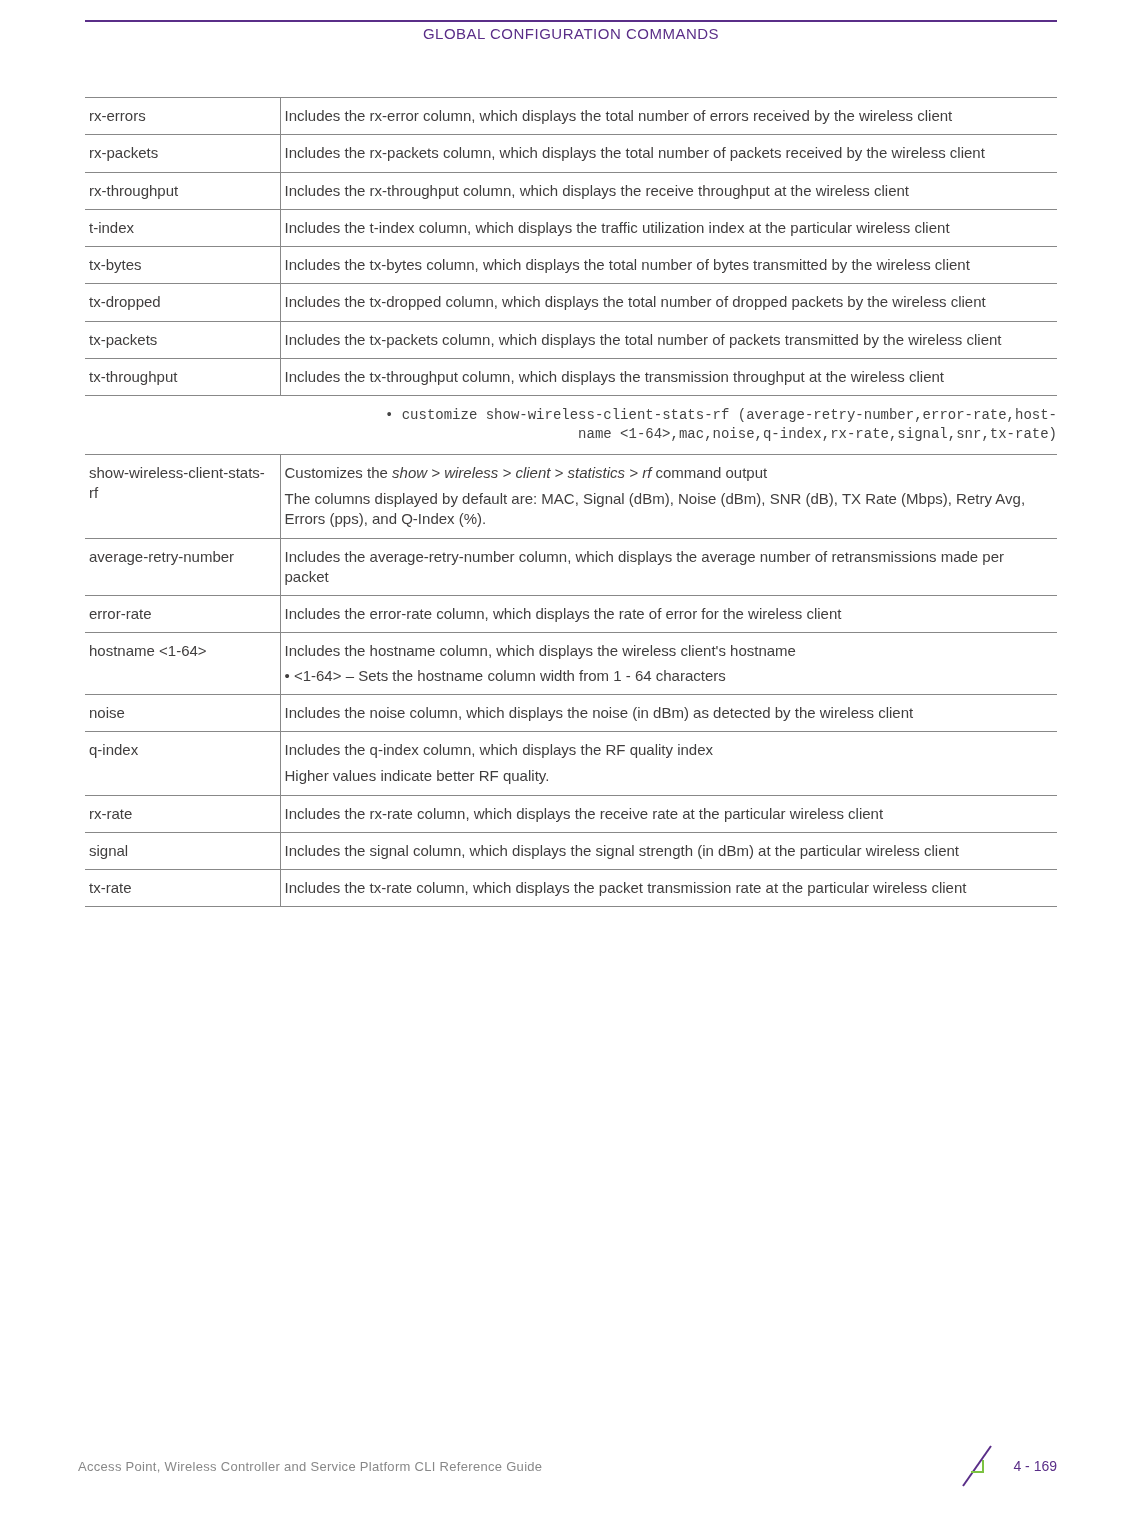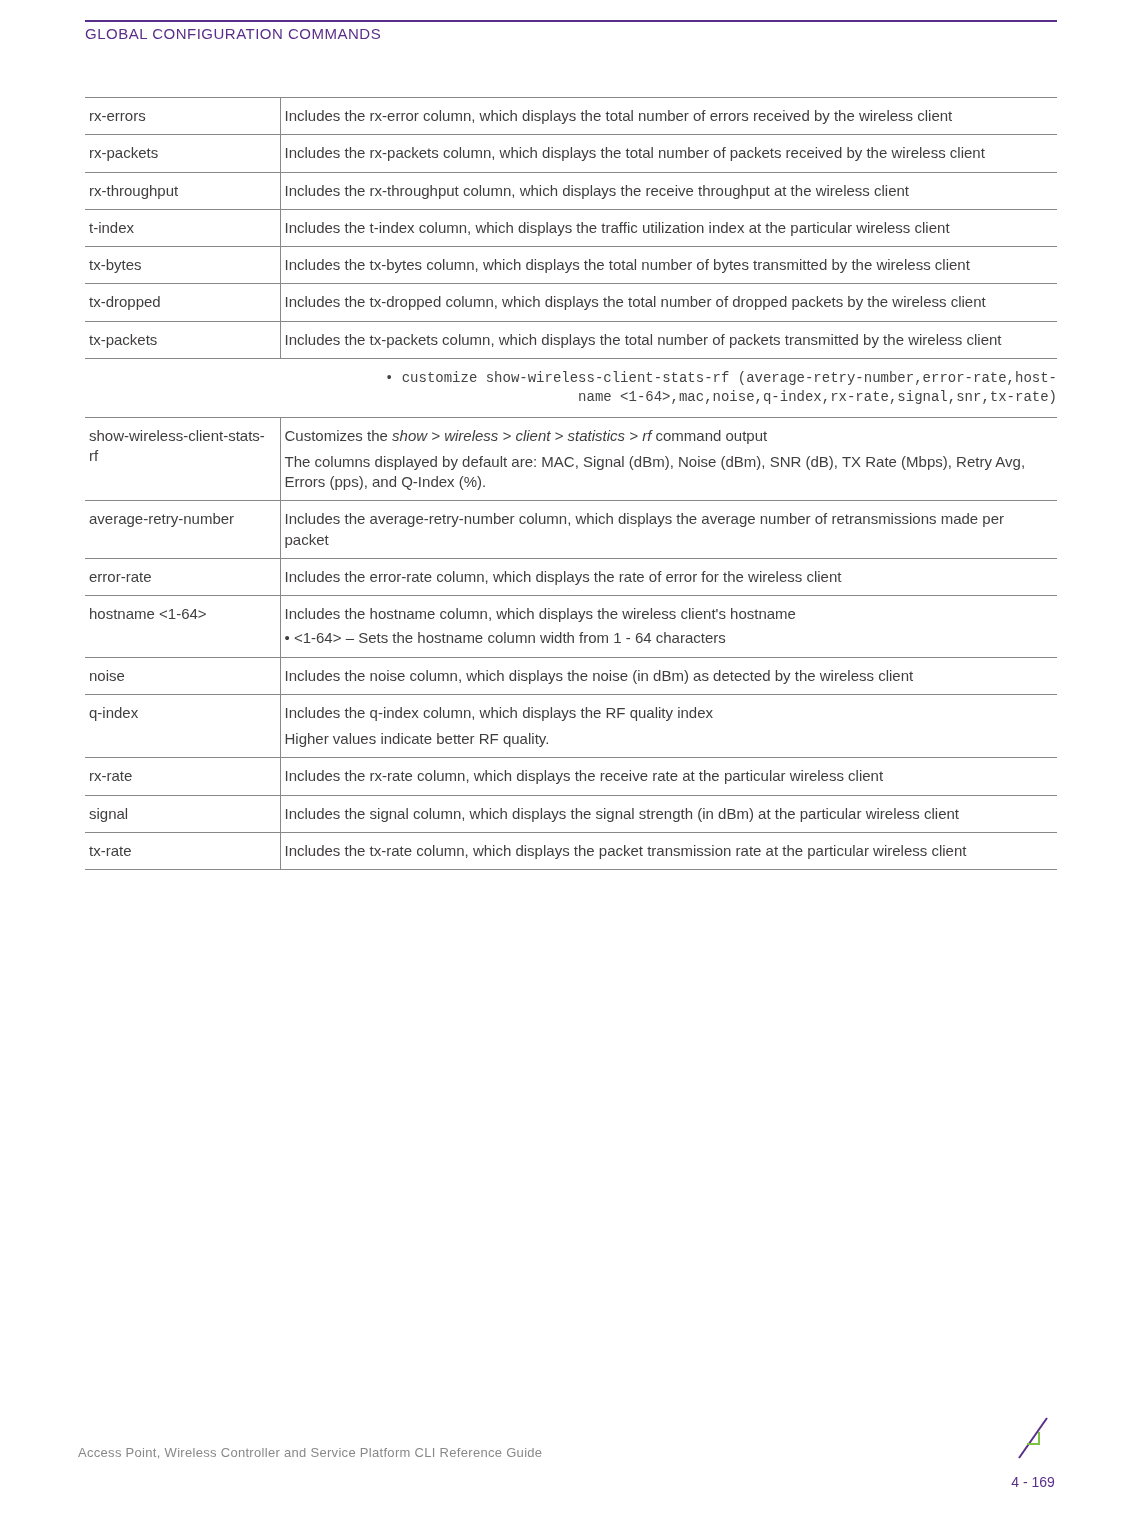--- a/index.html
+++ b/index.html
@@ -13,21 +13,21 @@
     position: relative;
   }
   .page {
     padding: 20px 70px 0 85px;
   }
   .top-rule {
     border-top: 2px solid #5a2e88;
     margin-bottom: 3px;
   }
   .header-text {
-    text-align: left;
+    text-align: center;
     color: #5a2e88;
     font-size: 15px;
     letter-spacing: 0.5px;
     margin-bottom: 55px;
     font-weight: 300;
   }
   table {
     width: 100%;
     border-collapse: collapse;
     margin-bottom: 10px;
@@ -79,21 +79,20 @@
   .footer-text {
     color: #888;
     font-size: 13px;
     font-weight: 300;
     letter-spacing: 0.3px;
   }
   .footer-right {
     display: flex;
     align-items: center;
     gap: 12px;
-    flex-direction: column;
   }
   .page-num {
     color: #5a2e88;
     font-size: 14px;
   }
   .slash-icon {
     width: 48px;
     height: 48px;
     position: relative;
   }
@@ -128,20 +127,24 @@
           <td class="param">tx-bytes</td>
           <td>Includes the tx-bytes column, which displays the total number of bytes transmitted by the wireless client</td>
         </tr>
     <tr>
           <td class="param">tx-dropped</td>
           <td>Includes the tx-dropped column, which displays the total number of dropped packets by the wireless client</td>
         </tr>
     <tr>
           <td class="param">tx-packets</td>
           <td>Includes the tx-packets column, which displays the total number of packets transmitted by the wireless client</td>
+        </tr>
+    <tr>
+          <td class="param">tx-throughput</td>
+          <td>Includes the tx-throughput column, which displays the transmission throughput at the wireless client</td>
         </tr>
   </tbody>
     </table>
 
   <div class="code-block">
     <span class="bullet">customize show-wireless-client-stats-rf (average-retry-number,error-rate,host-</span><br>
     <span>name &lt;1-64&gt;,mac,noise,q-index,rx-rate,signal,snr,tx-rate)</span>
   </div>
 
   <table>

